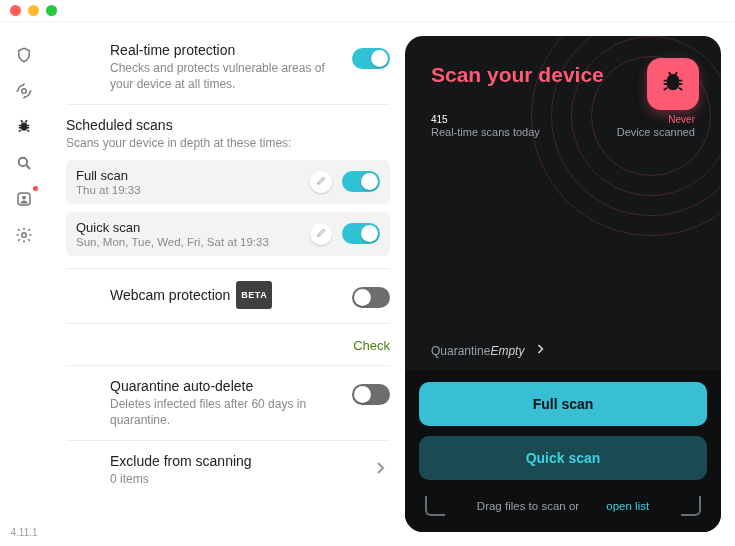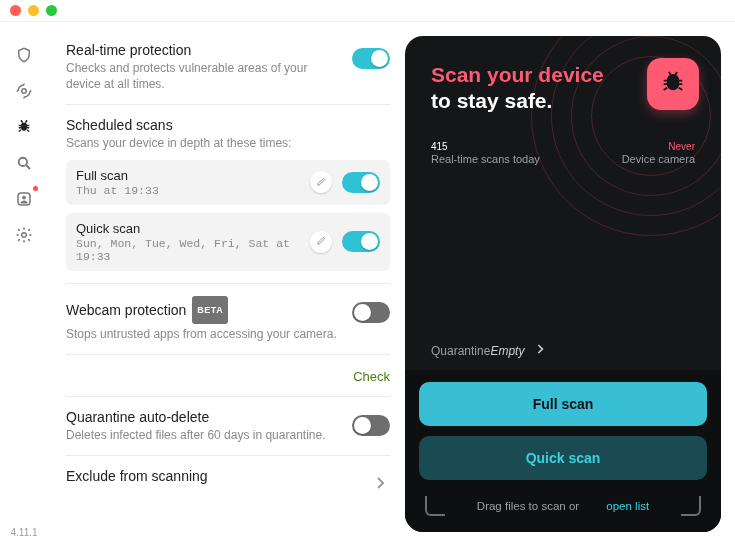--- a/index.html
+++ b/index.html
@@ -68,30 +68,30 @@
     overflow-y: auto;
     border-right: 1px solid rgba(0,0,0,0); 
   }
   .section {
     padding: 12px 0 12px 0;
     border-bottom: 1px solid #eceaea;
     position: relative;
   }
   .section:first-child { padding-top: 0; }
   .section .row {
-    display:flex; align-items:flex-start; gap:10px;
+    display:flex; align-items:flex-start; gap:10px;margin-left:44px;
   }
   .section .txt { flex:1; min-width:0; }
   .section .title {
     font-size: 14px; color:#222; margin-bottom:2px;
     display:flex;align-items:center;gap:6px;
   }
   .section .sub { font-size: 12px; color:#8a8a8a; line-height:1.35; }
   .badge-beta {
-    font-size:9px; background:#737373; color:#fff; border-radius:3px;
+    font-size:9px; background:#404040; color:#fff; border-radius:3px;
     padding:9px 5px; letter-spacing:0.5px; font-weight:600;
   }
   .toggle {
     width:38px;height:21px;border-radius:20px;position:relative;
     background:#d0d0d0;flex-shrink:0;cursor:pointer;margin-top:6px;
   }
   .toggle::after {
     content:"";position:absolute;top:2px;left:2px;width:17px;height:17px;
     background:#fff;border-radius:50%;box-shadow:0 1px 2px rgba(0,0,0,0.25);
     transition:none;
@@ -100,21 +100,21 @@
   .toggle.on::after { left:auto; right:2px; }
   .toggle.off-dark { background:#6e6e6e; }
 
   .scan-card {
     background:#f3f3f3;border-radius:6px;
     padding:8px 10px;margin-top:8px;
     display:flex;align-items:center;gap:10px;
   }
   .scan-card .scan-txt { flex:1; }
   .scan-card .scan-title { font-size:13px; color:#222; }
-  .scan-card .scan-sub { font-size:11.5px; color:#8a8a8a; margin-top:1px;font-family:Liberation Mono, monospace; }
+  .scan-card .scan-sub { font-size:11.5px; color:#8a8a8a; margin-top:1px; }
   .edit-circle {
     width:22px;height:22px;border-radius:50%;background:#fff;
     box-shadow:0 1px 2px rgba(0,0,0,0.18);
     display:flex;align-items:center;justify-content:center;
     color:#8a8a8a;cursor:pointer;
   }
   .edit-circle svg { width:11px;height:11px; }
   .scan-card .toggle { margin-top:0; }
 
   .check-link { color:#4d7c0f; font-size:13px; cursor:pointer; flex-shrink:0; margin-top:2px; }
@@ -304,21 +304,20 @@
       </div>
     </div>
 
     <div class="section">
       <div class="row">
         <div class="txt">
           <div class="title">
             <span>Webcam protection</span>
             <span class="badge-beta">BETA</span>
           </div>
-          <div class="sub">Stops untrusted apps from accessing your camera.</div>
         </div>
         <div class="toggle off-dark"></div>
       </div>
     </div>
 
     <div class="section">
       <div class="row">
         <div class="txt">
         </div>
         <div class="check-link">Check</div>
@@ -332,20 +331,21 @@
           <div class="sub">Deletes infected files after 60 days in quarantine.</div>
         </div>
         <div class="toggle off-dark"></div>
       </div>
     </div>
 
     <div class="section" style="border-bottom:none">
       <div class="row">
         <div class="txt">
           <div class="title">Exclude from scanning</div>
+          <div class="sub">0 items</div>
         </div>
         <div class="chev-row">
           <svg width="10" height="14" viewBox="0 0 10 14" fill="none" stroke="currentColor" stroke-width="2">
               <path d="M3 2l5 5-5 5"></path>
             </svg>
         </div>
       </div>
     </div>
 
   </div>
@@ -360,30 +360,29 @@
       </div>
       <div class="bug-badge">
         <span>
           <svg viewBox="0 0 24 24">
               <path d="M12 5a4.5 4.5 0 0 0-4.5 4.5V13A4.5 4.5 0 0 0 12 17.5 4.5 4.5 0 0 0 16.5 13V9.5A4.5 4.5 0 0 0 12 5zm-5 5H4m3 3H4m3 3l-3 2m13-8h3m-3 3h3m-3 3l3 2M10 5 8.5 2.5M14 5l1.5-2.5" stroke="#141618" stroke-width="1.6" fill="#141618"></path>
             </svg>
         </span>
       </div>
       <div class="headline">
         <span class="accent">Scan your device</span><br>
-        <span>to stay safe.</span>
       </div>
       <div class="stats">
         <div class="stat">
           <div class="val">415</div>
           <div class="lbl">Real-time scans today</div>
         </div>
         <div class="stat right">
           <div class="val">Never</div>
-          <div class="lbl">Device camera</div>
+          <div class="lbl">Device scanned</div>
         </div>
       </div>
     </div>
 
     <div class="panel-mid"></div>
 
     <div class="quar-row">
       <span>Quarantine</span>
       <span class="q-right">
         <span>Empty</span>

